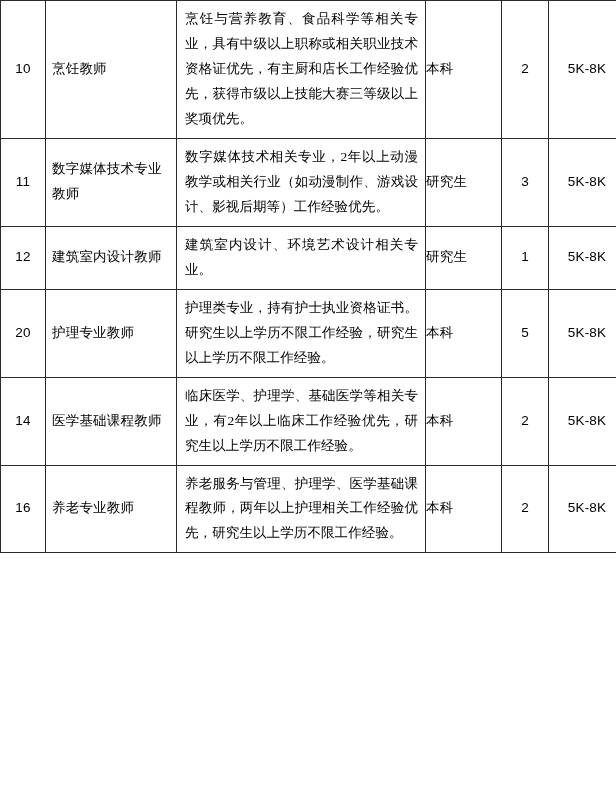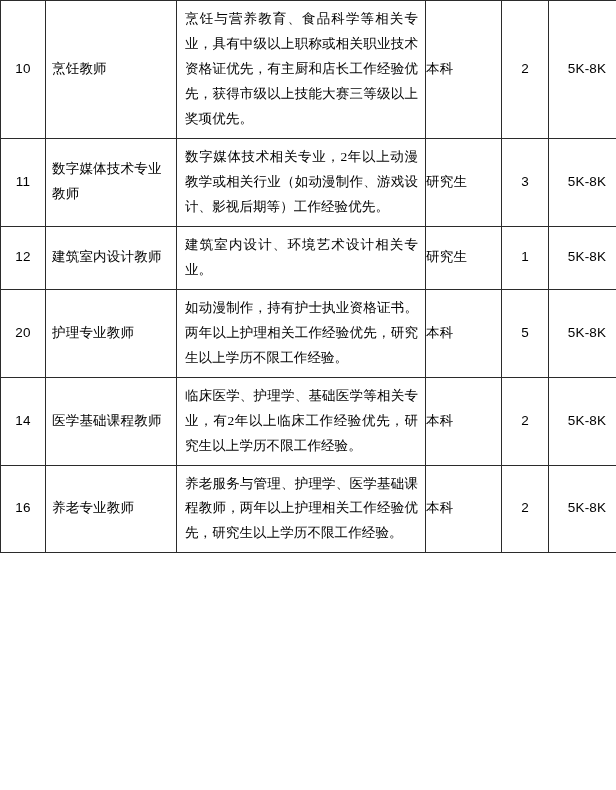--- a/index.html
+++ b/index.html
@@ -146,21 +146,21 @@
       </tr>
 
       <tr>
         <td class="c-no">
             <span class="cell-text">20</span>
           </td>
         <td class="c-post">
             <span class="post-text">护理专业教师</span>
           </td>
         <td class="c-req">
-            <span class="req-text">如动漫制作，持有护士执业资格证书。两年以上护理相关工作经验优先，研究生以上学历不限工作经验。</span>
+            <span class="req-text">护理类专业，持有护士执业资格证书。研究生以上学历不限工作经验，研究生以上学历不限工作经验。</span>
           </td>
         <td class="c-edu">
             <span class="cell-text">本科</span>
           </td>
         <td class="c-num">
             <span class="cell-text">5</span>
           </td>
         <td class="c-sal">
             <span class="cell-text">5K-8K</span>
           </td>

